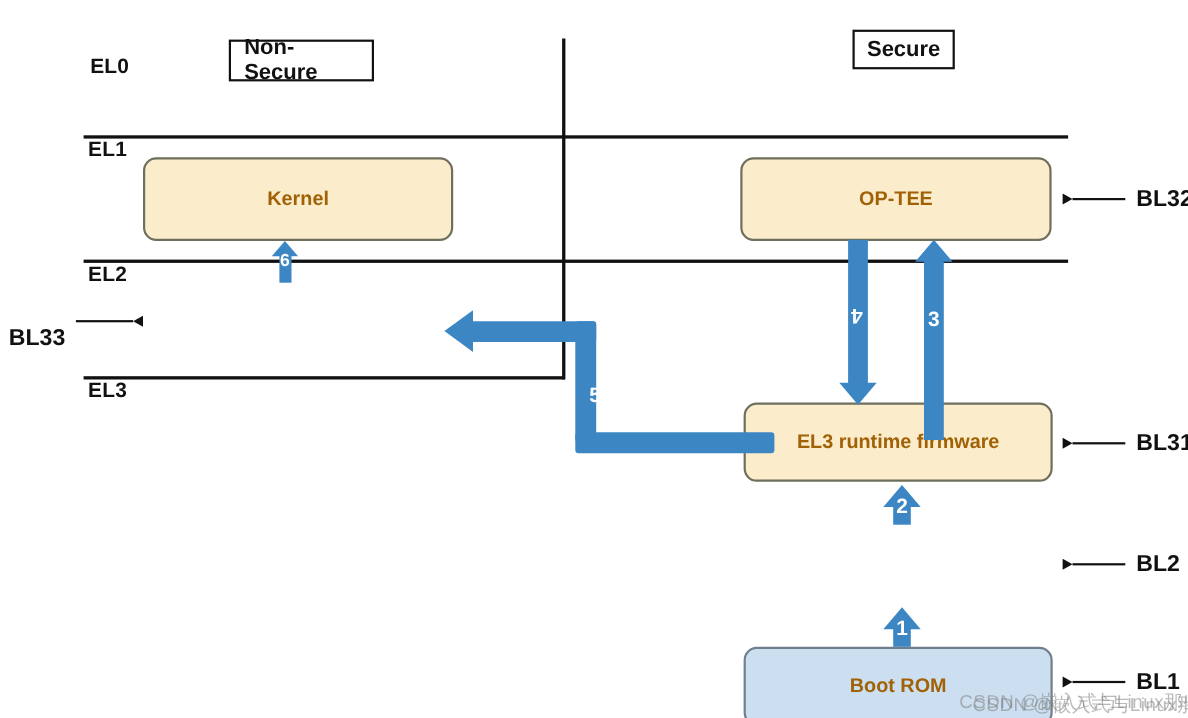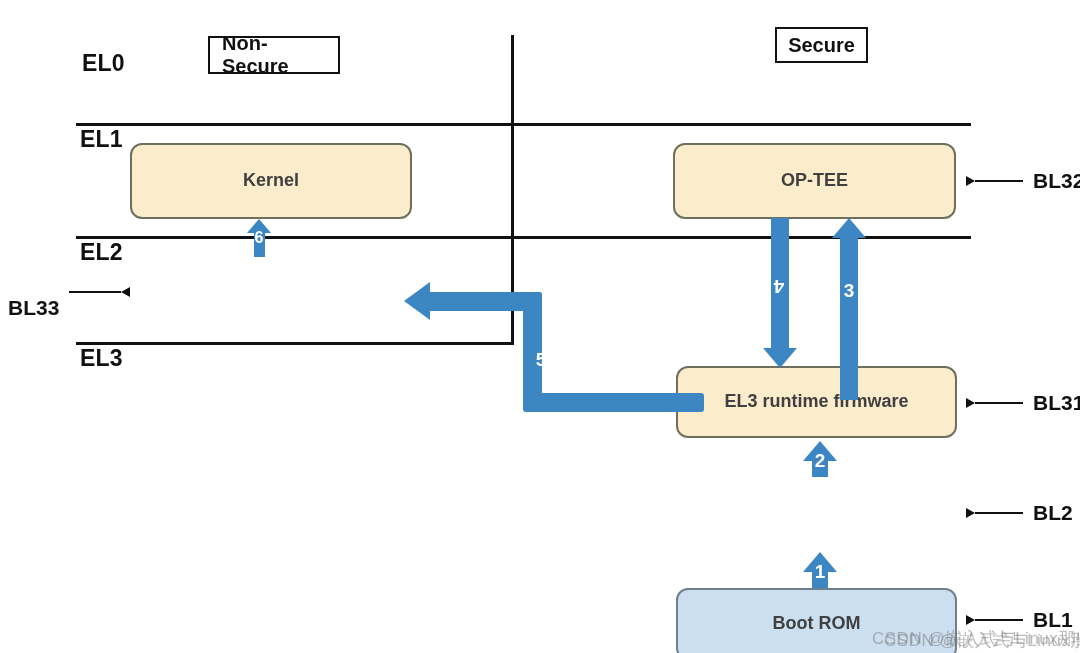--- a/index.html
+++ b/index.html
@@ -18,21 +18,21 @@
 
   
   .el-line {
     position: absolute;
     background: #111111;
     height: 3px;
   }
   .el-label {
     position: absolute;
     font-weight: bold;
-    font-size: 23px;
+    font-size: 19px;
     color: #111111;
     letter-spacing: 0.2px;
   }
 
   
   .divider {
     position: absolute;
     width: 3px;
     background: #111111;
   }
@@ -56,21 +56,21 @@
   .box {
     position: absolute;
     box-sizing: border-box;
     border-radius: 12px;
     display: flex;
     align-items: center;
     justify-content: center;
     text-align: center;
     font-weight: bold;
     font-size: 18px;
-    color: #404040;
+    color: #a16207;
     line-height: 1.28;
     padding: 4px 10px;
   }
   .box.cream {
     background: #fbeccb;
     border: 2px solid #6f6f5e;
   }
   .box.blue {
     background: #ccdff0;
     border: 2px solid #6f7f8e;

